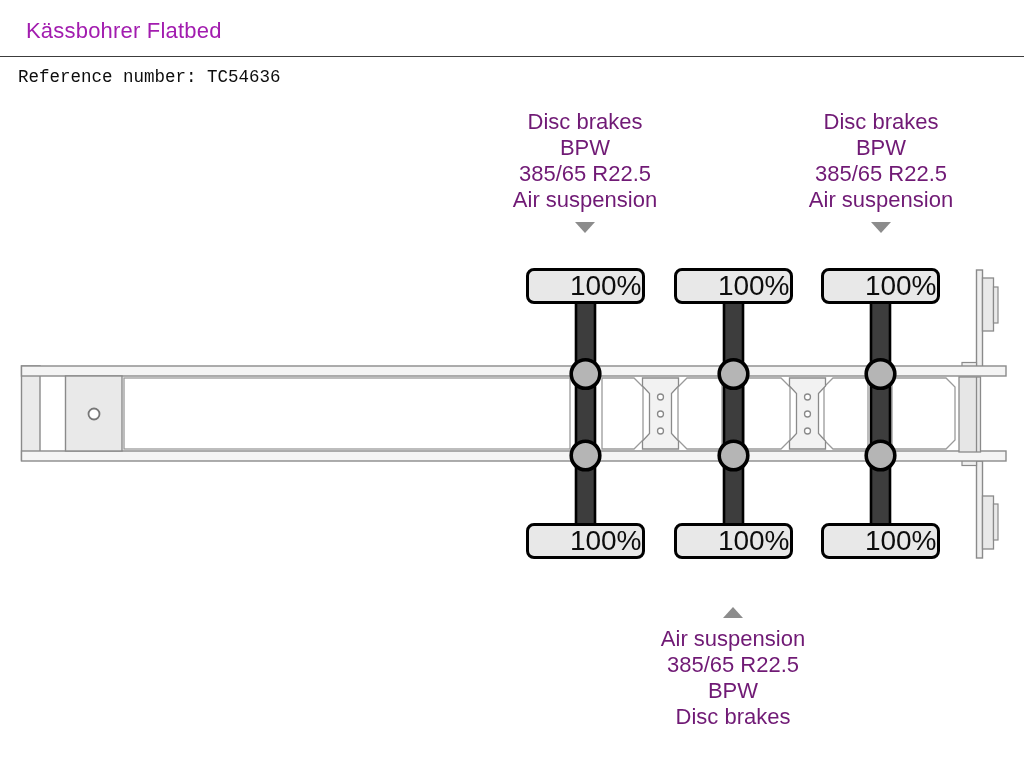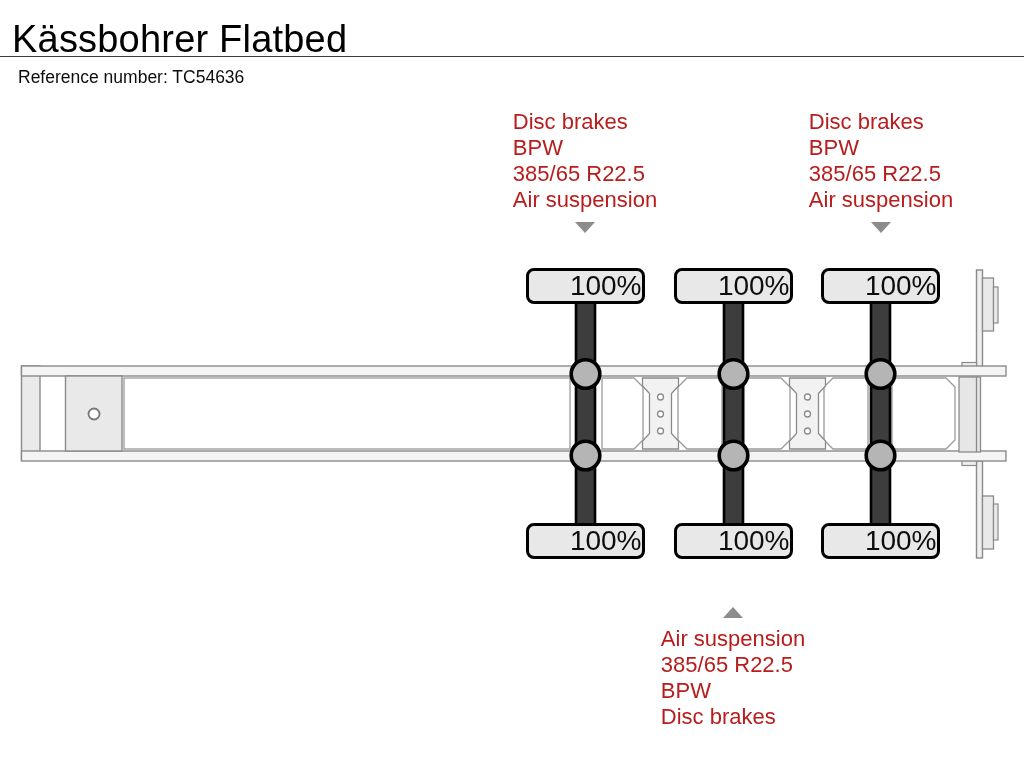--- a/index.html
+++ b/index.html
@@ -1,27 +1,27 @@
 <!DOCTYPE html>
 <html><head>
 <meta charset="utf-8">
 <style>
   html,body{margin:0;padding:0;background:#fff;}
   #stage{
     position:relative;width:1024px;height:768px;background:#ffffff;overflow:hidden;
     font-family:"Liberation Sans","DejaVu Sans",sans-serif;color:#111;
   }
   .abs{position:absolute;}
-  #page-title{left:12px;top:18px;font-size:38px;letter-spacing:0.2px;color:#000000;}
+  #page-title{left:26px;top:18px;font-size:22px;letter-spacing:0.2px;color:#a21caf;}
   #header-divider{left:0;top:56px;width:1024px;height:0;border-top:1.6px solid #3c3c3c;}
-  #reference-number{left:18px;top:67px;font-size:17.5px;color:#0d0d0d;}
+  #reference-number{left:18px;top:67px;font-size:17.5px;color:#0d0d0d;font-family:Liberation Mono, monospace;}
 
   .specs{
-    transform:translateX(-50%);
-    font-size:22px;line-height:26px;color:#b91c1c;white-space:nowrap;
+    transform:translateX(-50%);text-align:center;
+    font-size:22px;line-height:26px;color:#701a75;white-space:nowrap;
   }
   .tri{width:0;height:0;}
   .tri-down{border-left:10px solid transparent;border-right:10px solid transparent;border-top:11px solid #8c8c8c;}
   .tri-up{border-left:10px solid transparent;border-right:10px solid transparent;border-bottom:11px solid #8c8c8c;}
 
   .badge{
     width:113px;height:30px;background:#e8e8e8;border:3.5px solid #000;border-radius:8px;
     font-size:28px;line-height:30px;text-align:right;color:#0d0d0d;z-index:3;
   }
   #trailer-diagram{left:0;top:0;z-index:1;}

